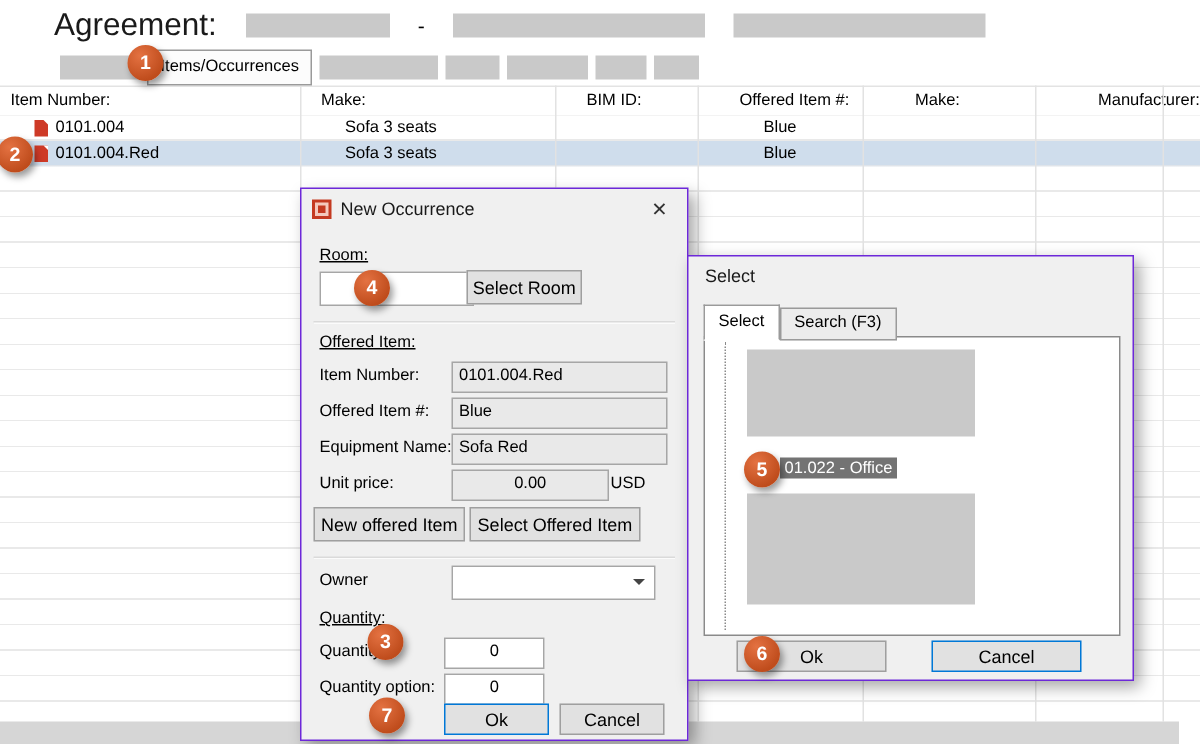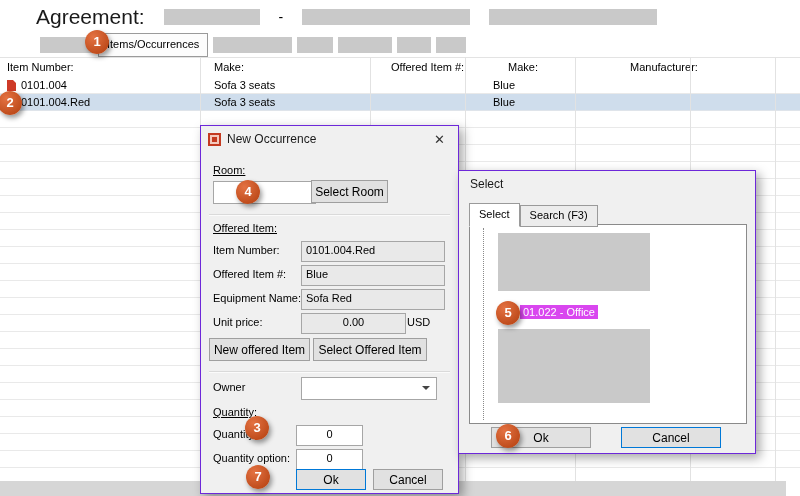--- a/index.html
+++ b/index.html
@@ -20,21 +20,21 @@
 
   
   .table{position:absolute;top:57px;left:0;width:800px;bottom:15px;}
   .thead{display:flex;height:19px;border-top:1px solid #e3e3e3;border-bottom:1px solid #cfcfcf;background:#fff;}
   .th{flex:0 0 auto;padding:3px 0 0 7px;white-space:nowrap;overflow:hidden;}
   .c1{width:200px}.c2{width:170px}.c3{width:95px}.c4{width:110px}.c5{width:115px}.c6{width:85px}
   .tbody{position:absolute;top:20px;left:0;right:0;bottom:0;
          background-image:repeating-linear-gradient(to bottom,#fff 0,#fff 16px,#e9e9e9 16px,#e9e9e9 17px);}
   .vlines{position:absolute;top:0;bottom:0;left:0;right:0;z-index:2;pointer-events:none;}
   .vlines div{position:absolute;top:0;bottom:0;width:1px;background:#e2e2e2;}
-  .trow{display:flex;height:17px;}
+  .trow{display:flex;height:17px;padding-left:16px;}
   .trow .cell{flex:0 0 auto;line-height:17px;padding-left:7px;white-space:nowrap;overflow:hidden;}
   .trow.selected{background:linear-gradient(to bottom,#cfddec 0,#cfddec 16px,#dfe4ea 16px,#dfe4ea 17px);}
   .cell.first{display:flex;align-items:center;}
   .doc-icon{width:9px;height:11px;background:#ce3a27;margin-right:5px;position:relative;flex:0 0 auto;}
   .doc-icon::before{content:"";position:absolute;top:0;right:0;width:0;height:0;
                     border-left:3px solid transparent;border-top:3px solid #fff;}
 
   .footer-bar{position:absolute;left:0;bottom:0;width:786px;height:15px;background:#d6d6d6;z-index:5;}
 
   
@@ -59,21 +59,21 @@
   .chev{position:absolute;right:6px;top:8px;width:0;height:0;
         border-left:4px solid transparent;border-right:4px solid transparent;border-top:4px solid #444;}
 
   
   .sel-tabs{position:absolute;top:32px;left:10px;display:flex;align-items:flex-end;z-index:2;}
   .sel-tab{border:1px solid #9a9a9a;background:#ececec;padding:0 9px;height:20px;line-height:19px;}
   .sel-tab.active{background:#fff;border-bottom-color:#fff;height:22px;line-height:21px;}
   .sel-list{position:absolute;top:53px;left:10px;width:276px;height:198px;background:#fff;border:1px solid #8a8a8a;}
   .tree-guide{position:absolute;left:13px;top:3px;bottom:3px;width:0;border-left:1px dotted #8a8a8a;}
   .tree-redact{position:absolute;background:#c9c9c9;}
-  .tree-selected{position:absolute;background:#d946ef;color:#fff;padding:1px 3px;white-space:nowrap;}
+  .tree-selected{position:absolute;background:#737373;color:#fff;padding:1px 3px;white-space:nowrap;}
 
   
   .badge{position:absolute;width:24px;height:24px;border-radius:50%;
          background:radial-gradient(circle at 35% 30%,#e47242,#bf4c1c 72%);
          color:#fff;font-weight:bold;font-size:13px;text-align:center;line-height:24px;
          box-shadow:2px 3px 5px rgba(0,0,0,0.4);z-index:60;}
 </style>
 </head>
 <body>
 
@@ -94,20 +94,21 @@
     <span class="tab-redact" style="width:36px"></span>
     <span class="tab-redact" style="width:54px"></span>
     <span class="tab-redact" style="width:34px"></span>
     <span class="tab-redact" style="width:30px"></span>
   </div>
 
   <div class="table">
     <div class="thead">
       <div class="th c1">Item Number:</div>
       <div class="th c2">Make:</div>
+      <div class="th c3">BIM ID:</div>
       <div class="th c4">Offered Item #:</div>
       <div class="th c5">Make:</div>
       <div class="th c6">Manufacturer:</div>
 
     </div>
     <div class="tbody">
       <div class="trow">
         <div class="cell first c1">
           <span class="doc-icon"></span>
           <span>0101.004</span>

